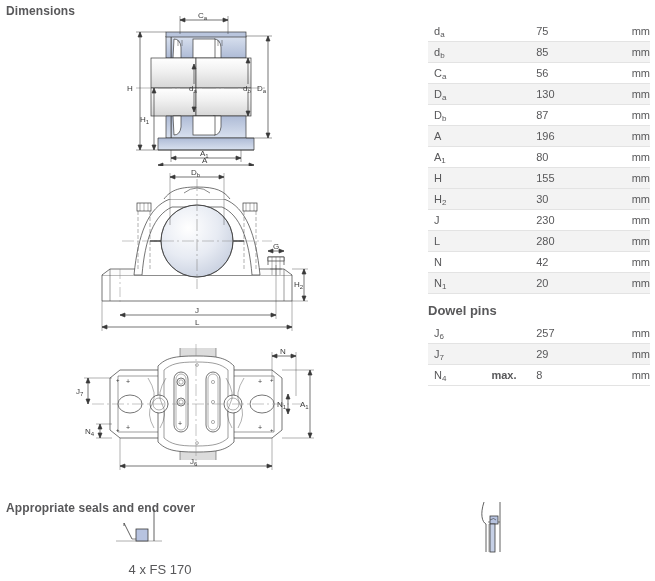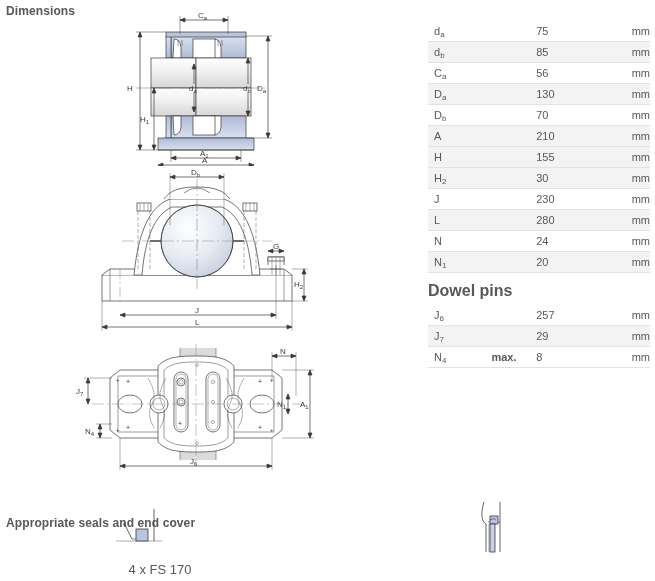--- a/index.html
+++ b/index.html
@@ -24,21 +24,21 @@
 
   
   .section-title {
     position: absolute;
     font-size: 12px;
     font-weight: bold;
     color: #58585a;
     letter-spacing: 0.1px;
   }
   #title-dimensions { left: 6px; top: 4px; }
-  #title-seals { left: 6px; top: 516px; }
+  #title-seals { left: 6px; top: 501px; }
 
   
   .spec-table {
     position: absolute;
     left: 428px;
     top: 21px;
     width: 222px;
     border-collapse: collapse;
     font-size: 11px;
   }
@@ -52,21 +52,21 @@
   .spec-table tr.alt td { background: #f3f3f3; }
   .spec-table tr.plain td { background: #ffffff; }
   .col-sym  { width: 60px; padding-left: 6px !important; }
   .col-qual { width: 46px; color: #58585a; font-weight: bold; }
   .col-val  { width: 70px; margin-top: 29px; }
   .col-unit { width: 44px; text-align: right; padding-left: 4px !important; }
   .subhead-row td {
     border-bottom: none !important;
     background: #ffffff !important;
     font-weight: bold;
-    font-size: 16px;
+    font-size: 13px;
     padding-top: 9px !important;
     padding-bottom: 5px !important;
     color: #58585a;
   }
   sub {
     font-size: 8px;
     vertical-align: baseline;
     position: relative;
     top: 2px;
   }
@@ -427,27 +427,33 @@
         </tr>
         <tr class="alt">
           <td class="col-sym">D<sub>a</sub></td>
           <td class="col-qual"></td>
           <td class="col-val">130</td>
           <td class="col-unit">mm</td>
         </tr>
         <tr class="plain">
           <td class="col-sym">D<sub>b</sub></td>
           <td class="col-qual"></td>
-          <td class="col-val">70</td>
+          <td class="col-val">87</td>
           <td class="col-unit">mm</td>
         </tr>
         <tr class="alt">
           <td class="col-sym">A</td>
           <td class="col-qual"></td>
-          <td class="col-val">210</td>
+          <td class="col-val">196</td>
+          <td class="col-unit">mm</td>
+        </tr>
+        <tr class="plain">
+          <td class="col-sym">A<sub>1</sub></td>
+          <td class="col-qual"></td>
+          <td class="col-val">80</td>
           <td class="col-unit">mm</td>
         </tr>
         <tr class="alt">
           <td class="col-sym">H</td>
           <td class="col-qual"></td>
           <td class="col-val">155</td>
           <td class="col-unit">mm</td>
         </tr>
         <tr class="alt">
           <td class="col-sym">H<sub>2</sub></td>
@@ -463,21 +469,21 @@
         </tr>
         <tr class="alt">
           <td class="col-sym">L</td>
           <td class="col-qual"></td>
           <td class="col-val">280</td>
           <td class="col-unit">mm</td>
         </tr>
         <tr class="plain">
           <td class="col-sym">N</td>
           <td class="col-qual"></td>
-          <td class="col-val">24</td>
+          <td class="col-val">42</td>
           <td class="col-unit">mm</td>
         </tr>
         <tr class="alt">
           <td class="col-sym">N<sub>1</sub></td>
           <td class="col-qual"></td>
           <td class="col-val">20</td>
           <td class="col-unit">mm</td>
         </tr>
         <tr class="subhead-row">
           <td colspan="4">Dowel pins</td>

